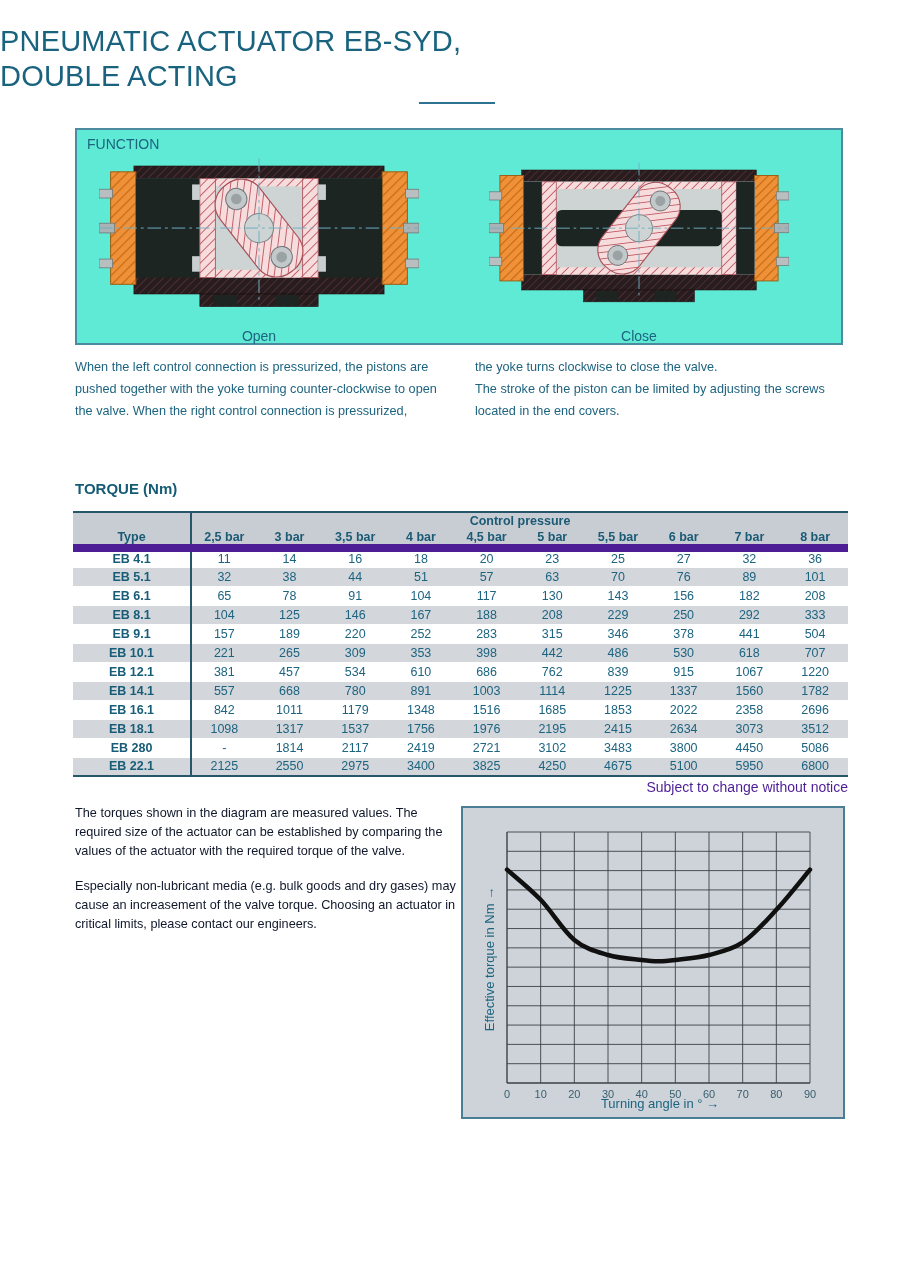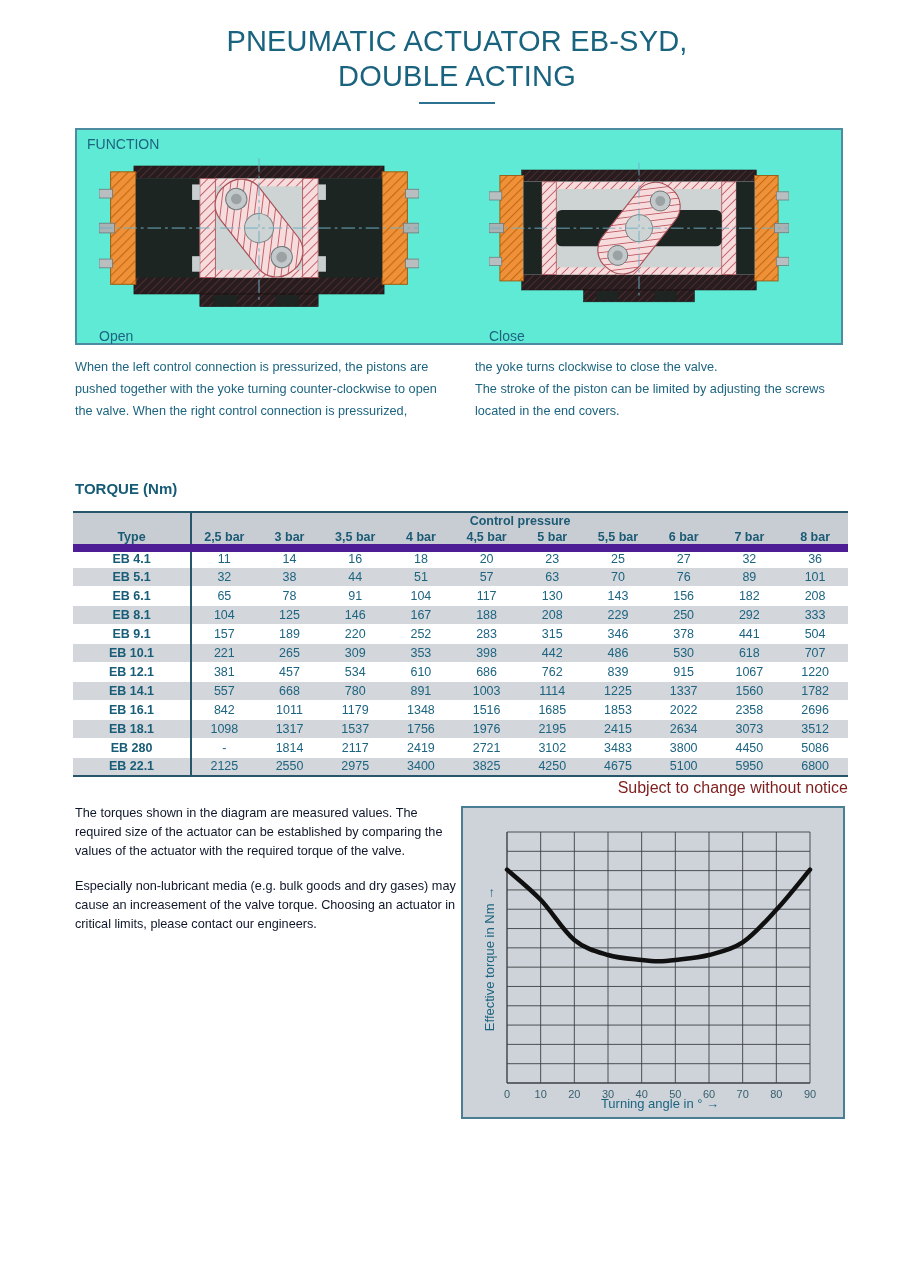--- a/index.html
+++ b/index.html
@@ -1,28 +1,28 @@
 <!DOCTYPE html>
 <html><head>
 <meta charset="utf-8">
 <style>
   * { margin:0; padding:0; box-sizing:border-box; }
   html,body { background:#fff; }
   body { font-family:"Liberation Sans", sans-serif; color:#1d6480; }
   .page { position:relative; width:914px; height:1280px; background:#ffffff; overflow:hidden; margin:0 auto; }
 
   
-  .title-block { position:absolute; top:24px; left:0; width:100%; text-align:center; }
+  .title-block { position:absolute; top:24px; left:0; width:100%; text-align:left; }
   .title-line { font-size:29px; font-weight:500; color:#19637f; letter-spacing:0.2px; line-height:35px; }
   .title-underline { width:76px; height:2px; background:#2d7ochy; background:#2d7391; margin:8px auto 0 auto; }
 
   
   .function-box { position:absolute; left:75px; top:128px; width:768px; height:217px; border:2px solid #4d8ba1; background:#5eead4; }
   .function-label { position:absolute; left:10px; top:6px; font-size:14px; color:#1d6480; }
-  .figure { position:absolute; top:20px; text-align:left; }
+  .figure { position:absolute; top:20px; text-align:center; }
   .figure-open { left:22px; width:320px; }
   .figure-close { left:412px; width:300px; }
   .figure-caption { margin-top:14px; font-size:14px; color:#1d6480; }
 
   
   .desc-row { position:absolute; left:75px; top:356px; width:772px; }
   .desc-col { font-size:12.7px; line-height:22px; color:#1d6480; position:absolute; top:0; }
   .desc-left { left:0; width:372px; }
   .desc-right { left:400px; width:372px; white-space:pre-line; }
 
@@ -32,21 +32,21 @@
   table.torque { width:100%; border-collapse:collapse; table-layout:fixed; font-size:12.5px; color:#1d6480; border-top:2px solid #27566b; border-bottom:2px solid #27566b; }
   table.torque th, table.torque td { text-align:center; padding:0; height:19px; vertical-align:middle; }
   table.torque thead th { background:#c8cdd4; font-weight:bold; color:#1b5a74; }
   table.torque thead tr.group-row th { height:17px; }
   table.torque thead tr.cols-row th { height:19px; border-bottom:8px solid #4c1d95; }
   .corner-cell, .type-col { width:118px; }
   .divider { border-right:2px solid #27566b; }
   table.torque tbody tr { border-top:1px solid #ffffff; }
   table.torque tbody tr.shaded td { background:#d3d6db; }
   table.torque tbody td.type-cell { font-weight:bold; color:#175d77; }
-  .table-footnote { position:absolute; left:73px; top:779px; width:775px; text-align:right; font-size:16px; color:#7f1d1d; }
+  .table-footnote { position:absolute; left:73px; top:779px; width:775px; text-align:right; font-size:14px; color:#4c1d95; }
 
   
   .notes { position:absolute; left:75px; top:804px; width:388px; font-size:12.7px; line-height:19px; color:#0f172a; }
   .notes p + p { margin-top:16px; }
 
   
   .chart-panel { position:absolute; left:461px; top:806px; width:384px; height:313px; border:2px solid #4a7e94; background:#cdd3d9; }
   .chart-ylabel { position:absolute; left:26px; top:151px; transform:translate(-50%,-50%) rotate(-90deg); white-space:nowrap; font-size:13px; color:#1d6480; }
   .chart-xlabel { position:absolute; left:197px; top:288px; transform:translate(-50%,0); white-space:nowrap; font-size:13px; color:#1d6480; }
   .chart-caption { position:absolute; left:461px; top:1126px; width:390px; font-size:12.7px; color:#1d6480; }

